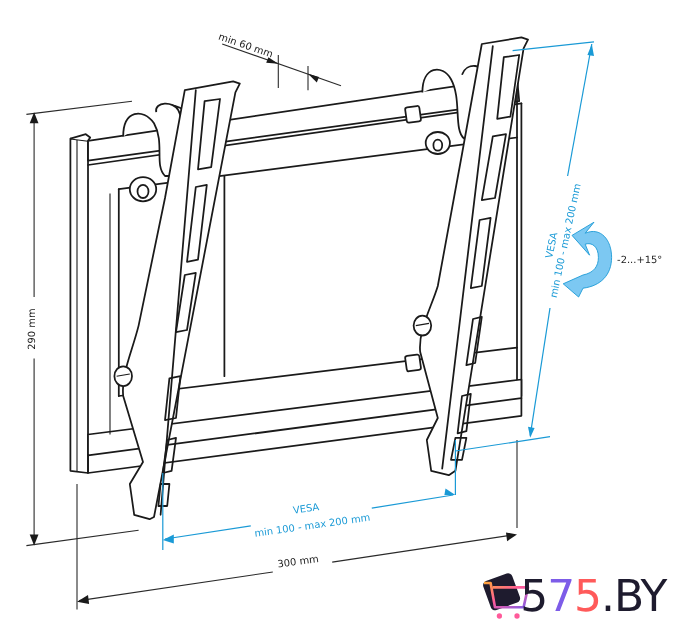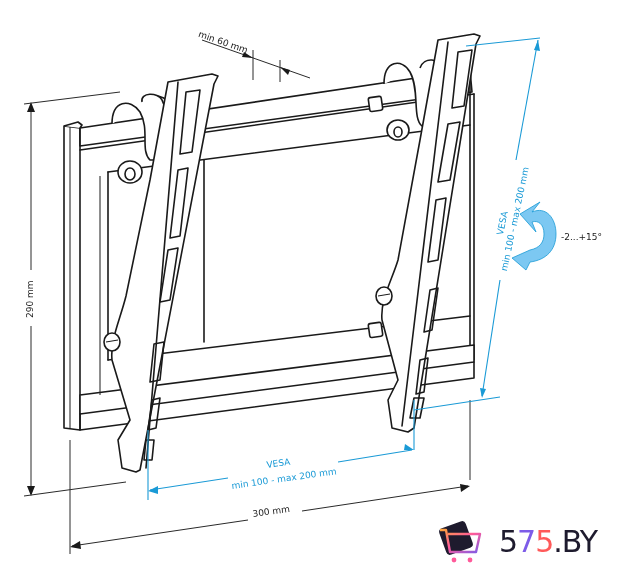--- a/index.html
+++ b/index.html
@@ -10,22 +10,22 @@
   .ln { fill: none; stroke: #1a1a1a; stroke-width: 1.6; stroke-linejoin: round; stroke-linecap: round; }
   .thin { fill: none; stroke: #1a1a1a; stroke-width: 1; }
   .fillw { fill: #ffffff; stroke: #1a1a1a; stroke-width: 1.6; stroke-linejoin: round; }
   .dim { fill: none; stroke: #2a2a2a; stroke-width: 1; }
   .blue { fill: none; stroke: #1a9ad6; stroke-width: 1.1; }
   .label { position: absolute; white-space: nowrap; font-size: 9px; color: #1a1a1a;
            transform-origin: 0 0; line-height: 1; }
   .label.blue-t { color: #1a9ad6; }
   .label.c { text-align: center; }
   .logo { position: absolute; left: 436px; top: 518px; width: 180px; height: 50px; }
-  .logo-text { position: absolute; left: 63px; top: 2px; font-family: "DejaVu Sans", sans-serif;
-               font-size: 30px; letter-spacing: -1px; color: #1e1b2e; line-height: 44px; }
+  .logo-text { position: absolute; left: 37px; top: 2px; font-family: "DejaVu Sans", sans-serif;
+               font-size: 40px; letter-spacing: -1px; color: #1e1b2e; line-height: 44px; }
   .logo-text .d1 { color: #1e1b2e; }
   .logo-text .d7 { color: #7d5ce8; }
   .logo-text .d5 { color: #ff5a5a; }
 </style>
 </head>
 <body>
 
 <div id="stage">
 <svg width="619" height="576" viewBox="0 0 619 576">
 

